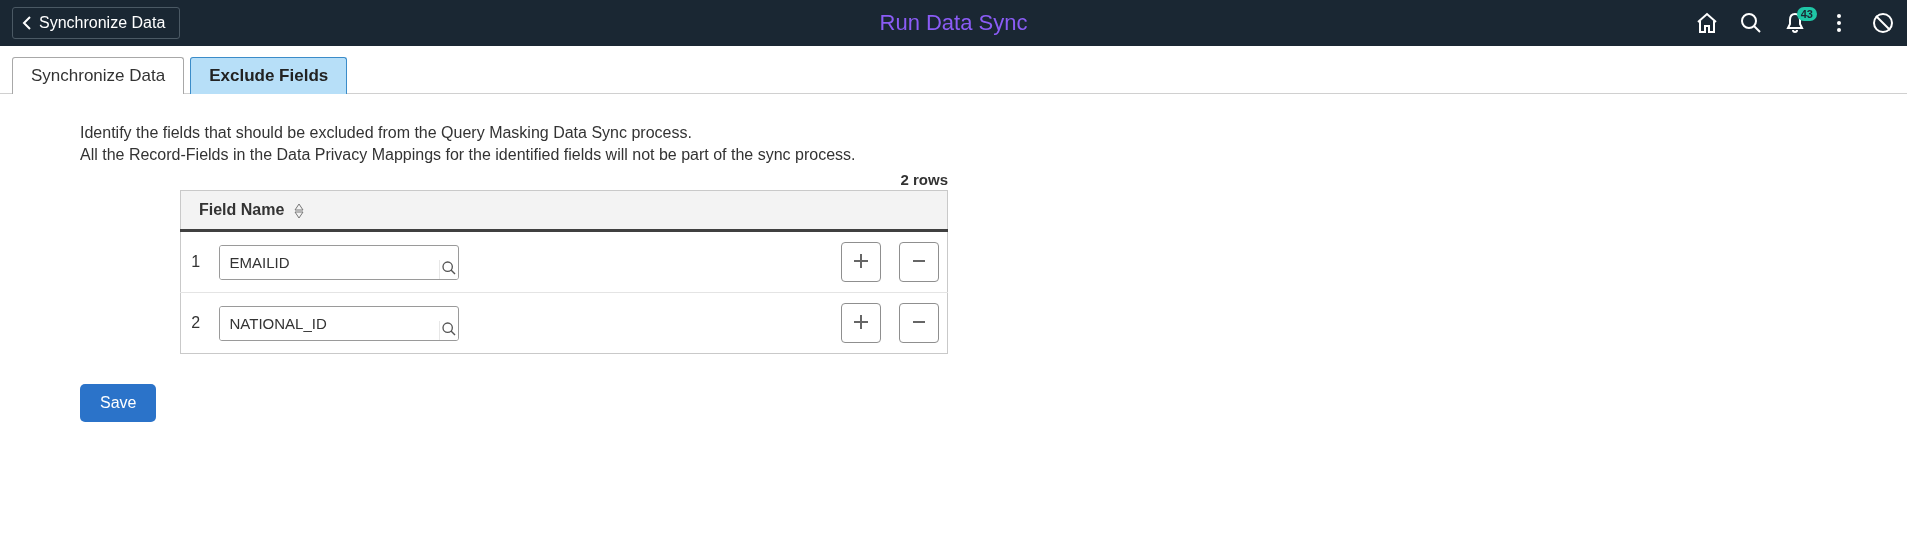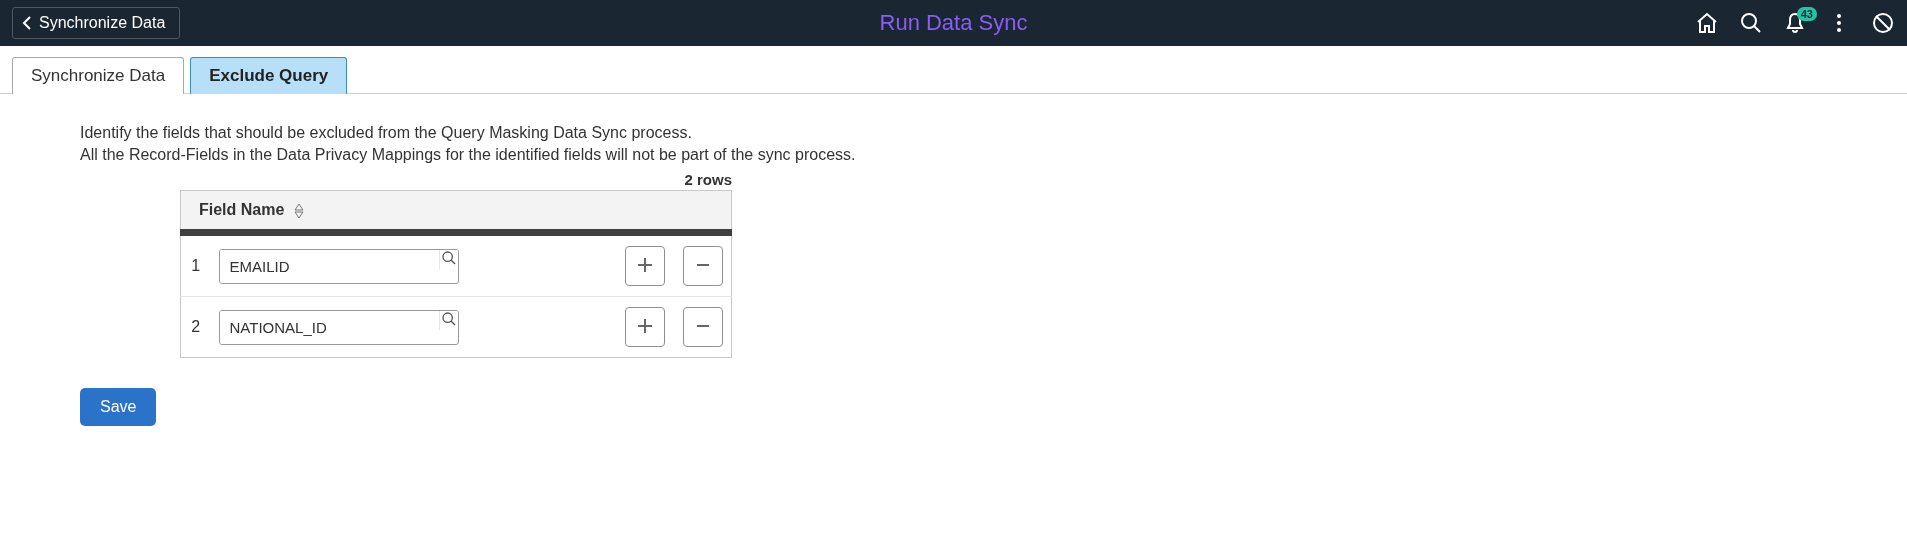--- a/index.html
+++ b/index.html
@@ -98,59 +98,59 @@
     border-color: #3b8cc9;
     font-weight: 700;
     color: #222;
   }
 
   
   .content {
     padding: 28px 80px;
   }
   .desc { font-size: 16px; color: #333; line-height: 1.35; }
-  .table-wrap { margin-top: 6px; margin-left: 100px; width: 552px; }
+  .table-wrap { margin-top: 6px; margin-left: 100px; width: 768px; }
   .row-count {
     text-align: right;
     font-weight: 700;
     font-size: 15px;
     margin-bottom: 2px;
   }
   table.grid {
     width: 100%;
     border-collapse: collapse;
     border: 1px solid #c9c9c9;
   }
   table.grid thead th {
     background: #f3f3f3;
     text-align: left;
     font-weight: 700;
     font-size: 16px;
     padding: 10px 18px;
-    border-bottom: 7px solid #404040;
+    border-bottom: 3px solid #404040;
   }
   .sort-diamond {
     display: inline-block;
     line-height: 0;
     margin-left: 4px;
     vertical-align: middle;
   }
   table.grid tbody td {
     border-top: 1px solid #e4e4e4;
     padding: 10px 8px;
     vertical-align: middle;
   }
   td.row-num { width: 30px; text-align: center; font-size: 16px; color: #333; }
   td.field-cell { width: 270px; }
   td.spacer-cell { width: auto; }
   td.addrem-cell { width: 110px; white-space: nowrap; }
 
   .lookup-input {
     display: flex;
-    align-items: flex-start;
+    align-items: flex-end;
     width: 240px;
     border: 1px solid #9a9a9a;
     border-radius: 3px;
     overflow: hidden;
     background: #fff;
   }
   .lookup-input input {
     flex: 1;
     border: none;
     padding: 8px 10px;
@@ -239,21 +239,21 @@
       <svg width="24" height="24" viewBox="0 0 24 24" fill="none">
           <circle cx="12" cy="12" r="9" stroke="#fff" stroke-width="2"></circle>
           <path d="M5 5 L19 19" stroke="#fff" stroke-width="2"></path>
         </svg>
     </span>
   </div>
 </div>
 
 <div class="tab-strip">
   <div class="tab">Synchronize Data</div>
-  <div class="tab active">Exclude Query</div>
+  <div class="tab active">Exclude Fields</div>
 </div>
 
 <div class="content">
   <div class="desc">
     <span>Identify the fields that should be excluded from the Query Masking Data Sync process.</span><br>
     <span>All the Record-Fields in the Data Privacy Mappings for the identified fields will not be part of the sync process.</span>
   </div>
 
   <div class="table-wrap">
     <div class="row-count">2 rows</div>

